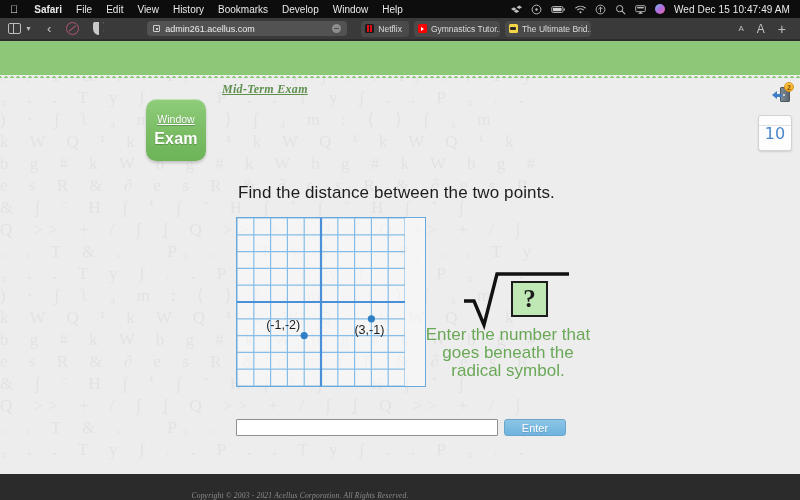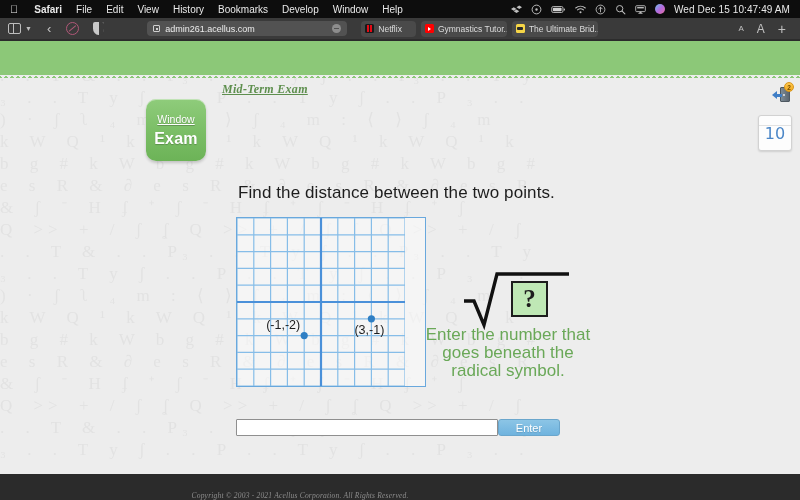--- a/index.html
+++ b/index.html
@@ -56,21 +56,21 @@
               margin-right: 5px; flex: none; position: relative; }
   .url-lock:after { content:""; position:absolute; left:1.5px; top:1.5px; width:2px; height:2px;
                     background:#cfcfcf; }
   .url-text { flex: 1; overflow: hidden; white-space: nowrap; }
   .url-stop { width: 9px; height: 9px; border-radius: 50%; background: #8d8d8d; position: relative; }
   .url-stop:after { content:""; position:absolute; left:2px; top:4px; width:5px; height:1px; background:#525252; }
 
   .tabs { display: flex; align-items: center; gap: 5px; margin-left: 14px; }
   .tab {
     height: 16px; background: #4a4a4a; border-radius: 4px; display: flex;
-    align-items: center; padding: 0 14px 0 4px; color: #dcdcdc; font-size: 8.5px;
+    align-items: center; padding: 0 7px 0 4px; color: #dcdcdc; font-size: 8.5px;
     max-width: 86px; white-space: nowrap; overflow: hidden;
   }
   .tab-fav { width: 9px; height: 9px; border-radius: 1.5px; margin-right: 4px; flex: none;
              display:flex; align-items:center; justify-content:center; }
   .fav-netflix { background: #1a1a1a; position: relative; }
   .fav-netflix:after { content:""; position:absolute; left:2px; top:1px; width:5px; height:7px;
                        background: linear-gradient(90deg,#e50914 0 1.5px,#1a1a1a 1.5px 3.5px,#e50914 3.5px 5px); }
   .fav-yt { background: #ff0000; }
   .fav-yt:after { content:""; width:0; height:0; border-left:3px solid #fff;
                   border-top:2px solid transparent; border-bottom:2px solid transparent; }
@@ -175,21 +175,21 @@
   }
 
   
   .answer-row { position: absolute; top: 378px; left: 236px; display: flex; align-items: center; z-index: 3; }
   .answer-input {
     width: 262px; height: 17px; background: #ffffff;
     border: 1px solid #8f8f8f; border-radius: 1px; padding: 0 4px;
     font-size: 10px; color: #222; outline: none;
   }
   .enter-btn {
-    width: 62px; height: 17px; 
+    width: 62px; height: 17px; margin-left: 6px;
     background: linear-gradient(180deg,#8cc5e6,#6fb3de);
     border: 1px solid #6aa6cc; border-radius: 3px;
     color: #ffffff; font-size: 11px; cursor: pointer;
     display: flex; align-items: center; justify-content: center;
     text-shadow: 0 1px 1px rgba(0,0,0,.15);
   }
 
   .footer {
     position: absolute; bottom: 0; left: 0; width: 800px; height: 26px;
     background: #2b2b2b; display: flex; align-items: flex-end; justify-content: center;

